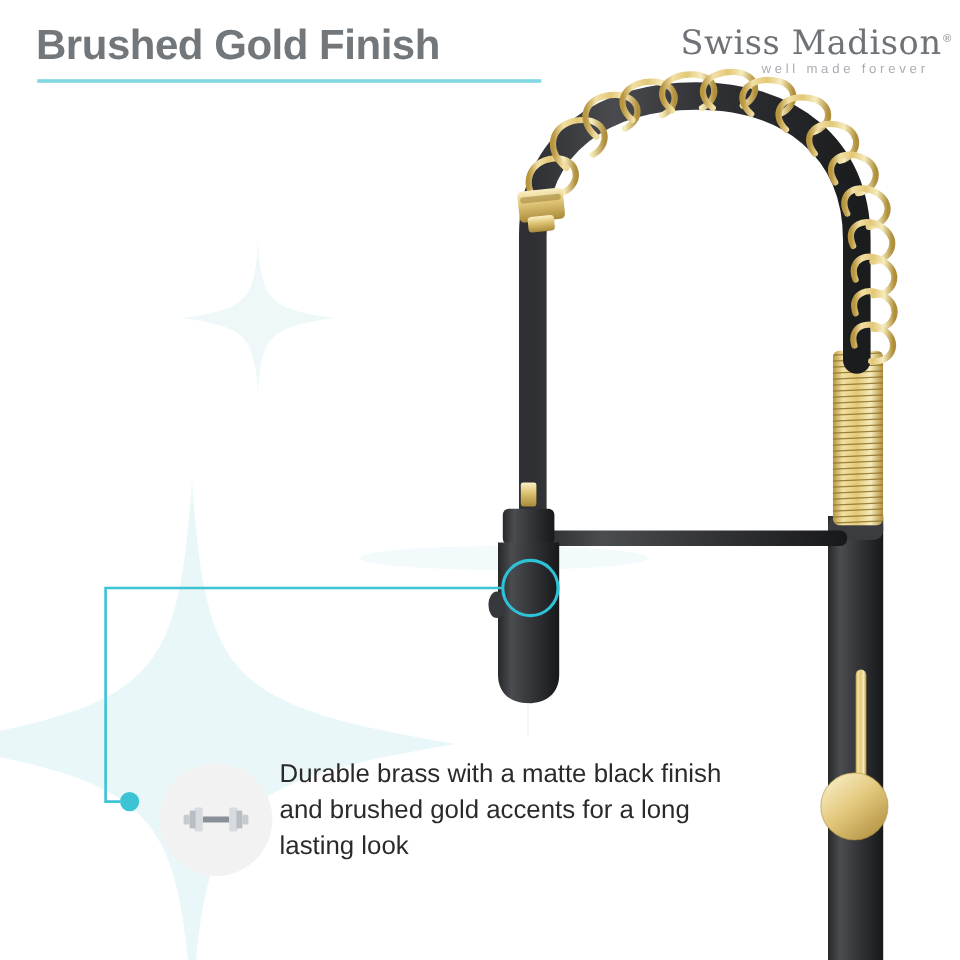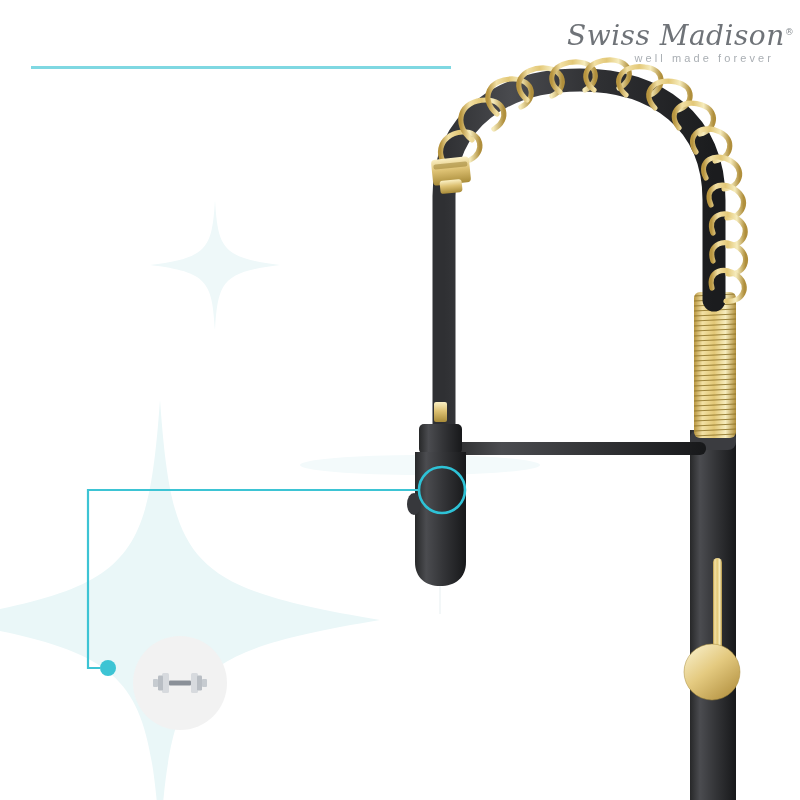--- a/index.html
+++ b/index.html
@@ -46,21 +46,20 @@
   
   #brand-logo {
     position: absolute;
     right: 22px;
     top: 22px;
     width: 235px;
     text-align: right;
   }
   #brand-name {
     font-family: "DejaVu Serif", serif;
-    font-style: italic;
     font-size: 28px;
     color: #6f7378;
     letter-spacing: 0.5px;
     line-height: 1;
     white-space: nowrap;
     margin-left: 24px;
   }
   #brand-reg {
     font-size: 9px;
     vertical-align: super;
@@ -137,20 +136,21 @@
       <path d="M220 0 C232 165 248 188 440 220 C248 252 232 275 220 440 C208 275 192 252 0 220 C192 188 208 165 220 0 Z" fill="#eaf7f8"></path>
     </svg>
   </div>
 
   <div class="sparkle" style="left:300px; top:420px; width:240px; height:90px;">
     <svg width="240" height="90" viewBox="0 0 240 90">
       <ellipse cx="120" cy="45" rx="120" ry="10" fill="#f3fafb"></ellipse>
     </svg>
   </div>
 
+  <div id="page-title">Brushed Gold Finish</div>
   <div id="title-underline"></div>
 
   <div id="brand-logo">
     <div id="brand-name"><span>Swiss Madison</span><span id="brand-reg">®</span></div>
     <div id="brand-tagline">well made forever</div>
   </div>
 
   <svg id="faucet-art" viewBox="0 0 800 800" xmlns="http://www.w3.org/2000/svg">
     <defs>
       <linearGradient id="blackTube" x1="0" y1="0" x2="1" y2="0">
@@ -298,15 +298,16 @@
       <svg width="62" height="34" viewBox="0 0 62 34">
         <rect x="20" y="14.5" width="22" height="5" rx="1" fill="#8a9098"></rect>
         <rect x="13" y="7" width="7" height="20" rx="1.5" fill="#d7dade"></rect>
         <rect x="42" y="7" width="7" height="20" rx="1.5" fill="#d7dade"></rect>
         <rect x="9" y="9.5" width="5" height="15" rx="1.2" fill="#b9bec4"></rect>
         <rect x="48" y="9.5" width="5" height="15" rx="1.2" fill="#b9bec4"></rect>
         <rect x="4" y="13" width="5" height="8" rx="1" fill="#c6cbd0"></rect>
         <rect x="53" y="13" width="5" height="8" rx="1" fill="#c6cbd0"></rect>
       </svg>
     </div>
+    <div id="caption-text">Durable brass with a matte black finish and brushed gold accents for a long lasting look</div>
   </div>
 
 </div>
 
 </body></html>

